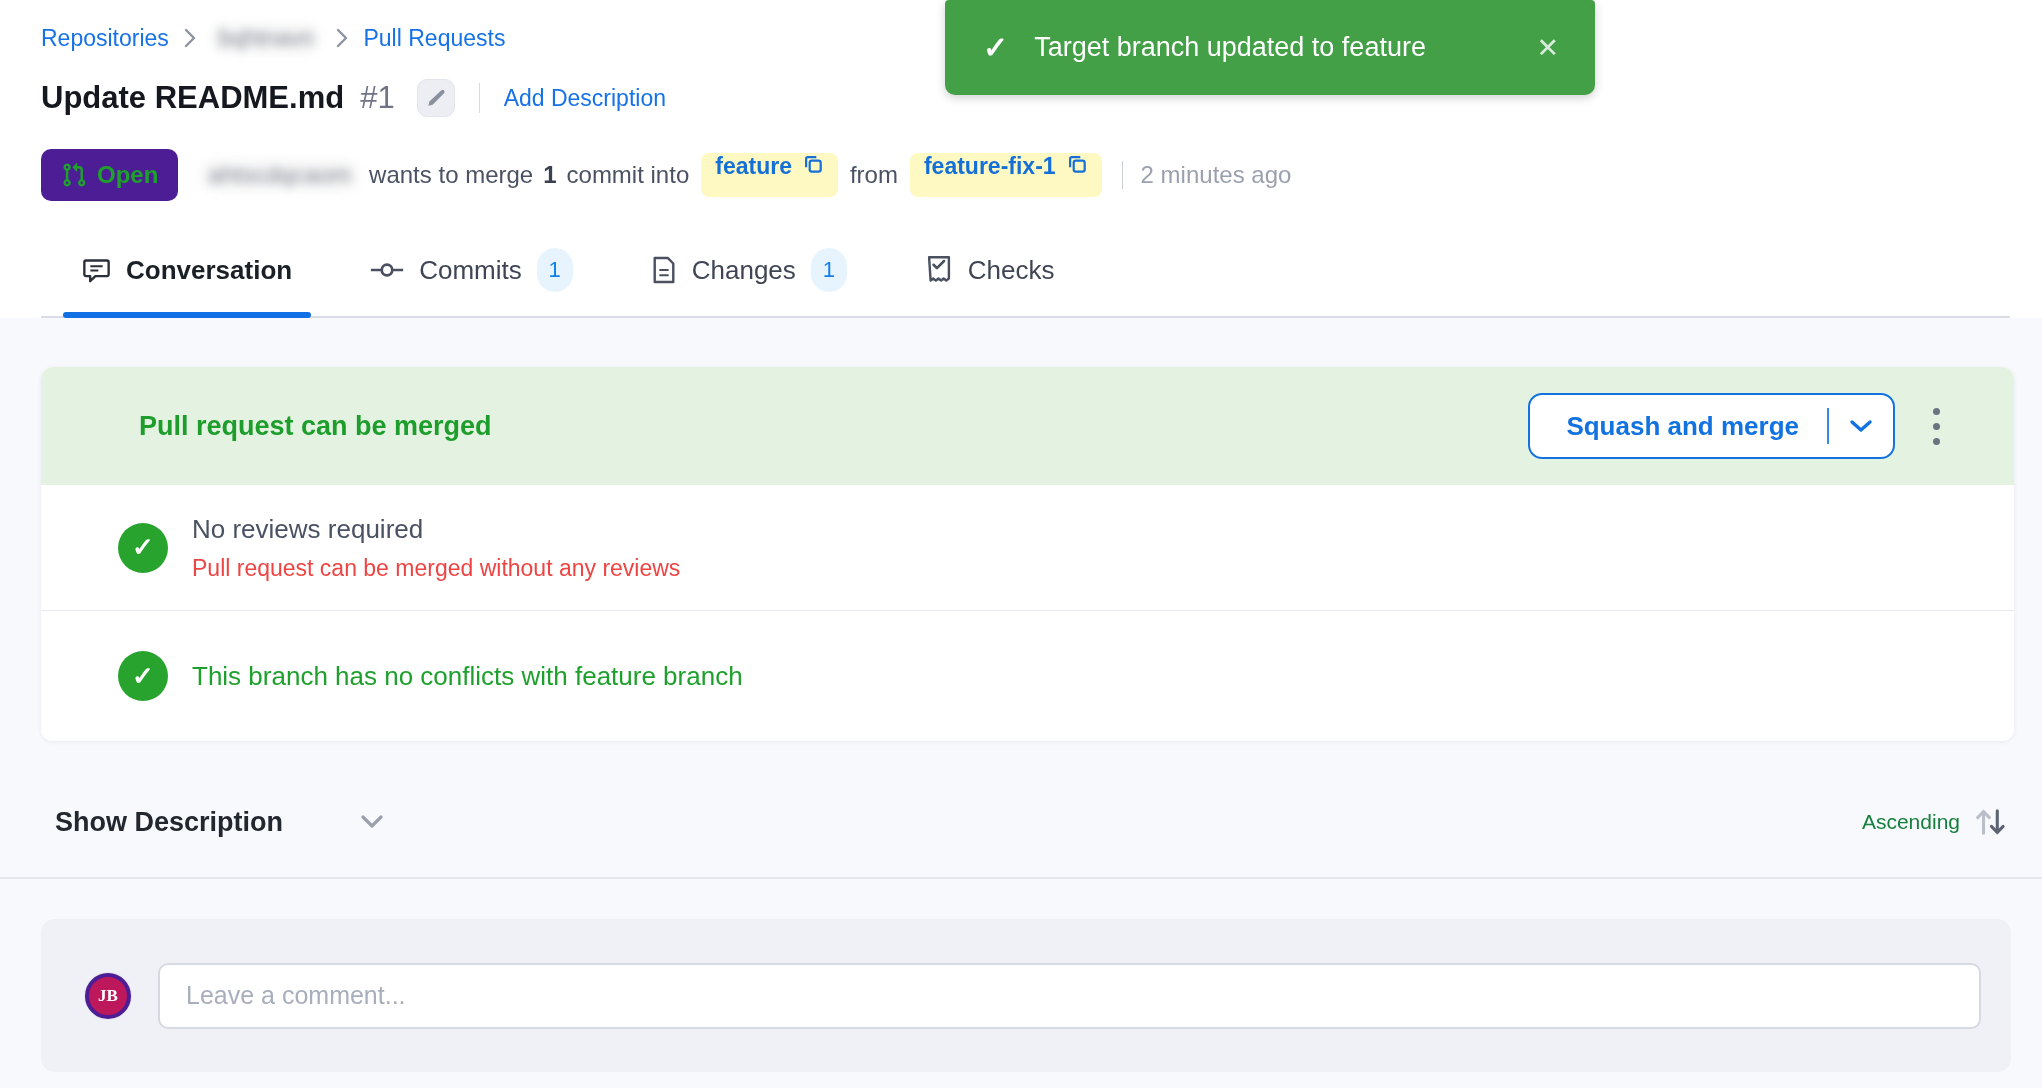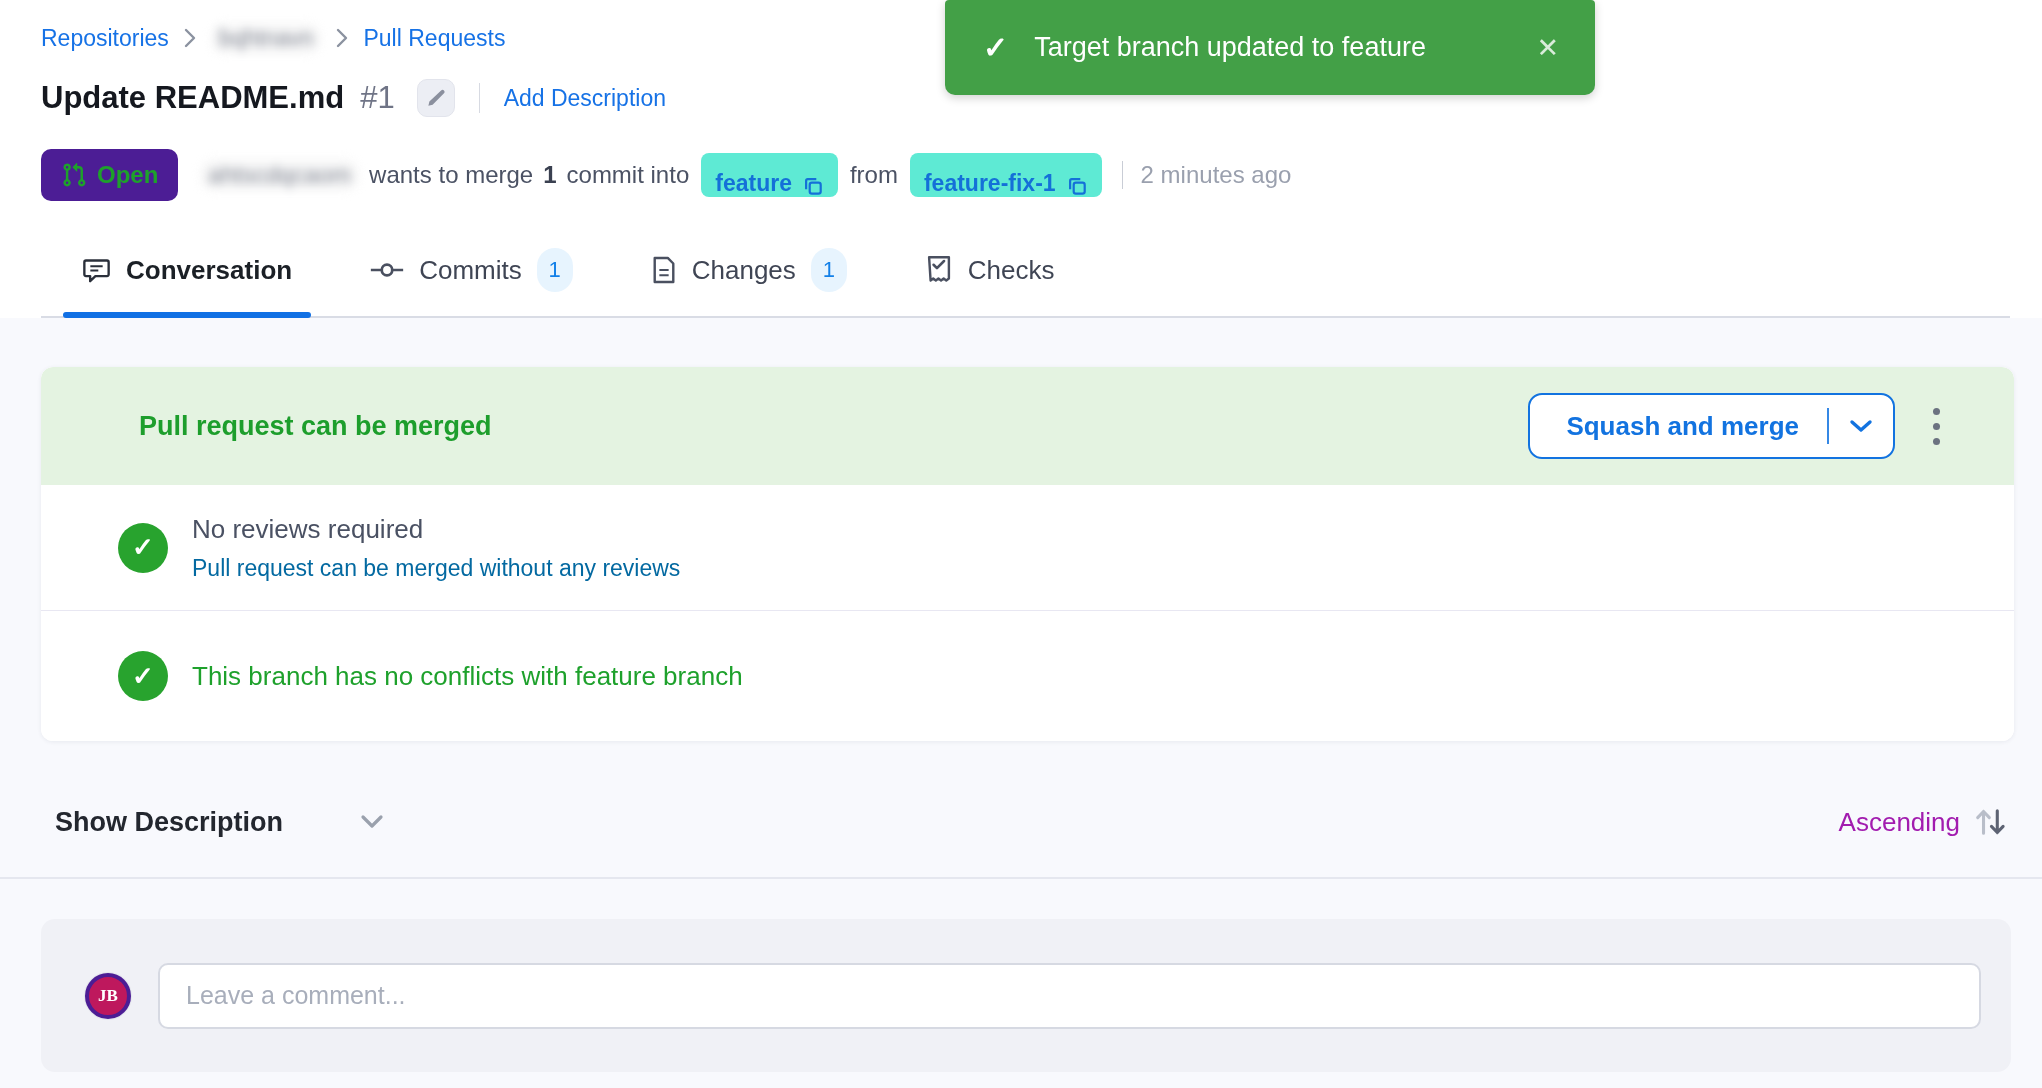--- a/index.html
+++ b/index.html
@@ -19,21 +19,21 @@
   .pr-number { font-size:31px; color:#6f7486; font-weight:500; margin-left:16px; }
   .edit-btn { width:38px; height:38px; background:#eceef4; border:1px solid #e2e4ec; border-radius:10px; margin-left:22px; display:flex; align-items:center; justify-content:center; cursor:pointer; }
   .title-divider { width:1px; height:30px; background:#d7dae2; margin:0 24px; }
   .add-desc { color:#1672e6; font-size:23px; cursor:pointer; }
 
   .meta-row { display:flex; align-items:center; margin-top:24px; height:54px; font-size:24px; color:#4b5264; }
   .status-badge { display:flex; align-items:center; gap:10px; background:#4c1d95; color:#1ea12b; font-weight:bold; font-size:24px; height:52px; padding:0 20px; border-radius:10px; }
   .meta-author { margin-left:22px; }
   .meta-text { margin-left:10px; }
   .meta-bold { font-weight:bold; color:#3a4050; }
-  .branch-pill { display:inline-flex; align-items:flex-end; gap:10px; background:#5eead4; border-radius:8px; height:44px; padding:0 14px; margin:0 12px; color:#1470d8; font-weight:bold; font-size:23px; cursor:pointer; }
+  .branch-pill { display:inline-flex; align-items:flex-start; gap:10px; background:#fef9c3; border-radius:8px; height:44px; padding:0 14px; margin:0 12px; color:#1470d8; font-weight:bold; font-size:23px; cursor:pointer; }
   .meta-divider { width:1px; height:28px; background:#c9cdd6; margin:0 18px 0 8px; }
   .meta-time { color:#9aa0ae; }
 
   
   .tabbar { display:flex; gap:40px; margin-top:46px; padding-left:22px; border-bottom:2px solid #d9dce5; }
   .tab { display:flex; align-items:center; gap:15px; padding:0 19px 24px 19px; font-size:26px; color:#3f4554; position:relative; cursor:pointer; }
   .tab.active { font-weight:bold; color:#1b2026; }
   .tab.active::after { content:""; position:absolute; left:0; right:0; bottom:-2px; height:6px; border-radius:4px; background:#1170e4; }
   .tab-count { background:#e7f4fe; color:#1380e8; font-size:22px; min-width:36px; height:44px; border-radius:22px; display:flex; align-items:center; justify-content:center; padding:0 8px; }
 
@@ -51,28 +51,28 @@
   .kebab { display:flex; flex-direction:column; gap:8px; padding:8px; cursor:pointer; }
   .kebab span { width:7px; height:7px; border-radius:50%; background:#6b7280; }
 
   .check-row { display:flex; align-items:center; padding:0 40px 0 77px; background:#fff; }
   .check-row + .check-row { border-top:1.5px solid #e8e7f2; }
   .row-1 { height:125px; }
   .row-2 { height:131px; }
   .check-circle { width:50px; height:50px; border-radius:50%; background:#28a32e; color:#fff; display:flex; align-items:center; justify-content:center; font-size:26px; font-weight:bold; flex:none; }
   .check-texts { margin-left:24px; }
   .check-title { font-size:26px; color:#4a5163; }
-  .check-sub { font-size:23px; color:#0369a1; margin-top:10px; }
+  .check-sub { font-size:23px; color:#ef4444; margin-top:10px; }
   .check-title.green { color:#1ea12c; }
 
   .filter-row { display:flex; align-items:center; margin-top:56px; height:50px; padding:0 6px 0 14px; }
   .filter-label { font-size:27px; font-weight:bold; color:#23272f; cursor:pointer; }
   .filter-caret { margin-left:75px; display:flex; align-items:center; cursor:pointer; }
   .sort-group { margin-left:auto; display:flex; align-items:center; gap:12px; cursor:pointer; }
-  .sort-label { font-size:26px; color:#a21caf; }
+  .sort-label { font-size:21px; color:#15803d; }
 
   .section-divider { height:2px; background:#e5e7ef; margin:30px -28px 0 -41px; }
 
   .comment-card { width:1970px; height:153px; background:#f0f1f6; border-radius:14px; margin-top:40px; display:flex; align-items:center; padding:0 30px 0 44px; }
   .avatar { width:46px; height:46px; border-radius:50%; background:#be185d; border:4px solid #4c1d95; color:#fff; font-size:17px; font-weight:bold; display:flex; align-items:center; justify-content:center; flex:none; box-shadow:0 0 0 1px #e3e5ec;font-family:Liberation Serif, serif; }
   .comment-input { margin-left:27px; width:1824px; height:66px; background:#fff; border:2px solid #d6d9e2; border-radius:10px; font-size:25px; color:#3f4554; padding:0 26px; font-family:"Liberation Sans", sans-serif; outline:none; }
   .comment-input::placeholder { color:#a8aebb; }
 
   
   .toast { position:absolute; left:945px; top:0; width:650px; height:95px; background:#43a047; border-radius:4px 4px 10px 10px; display:flex; align-items:center; padding:0 36px 0 38px; gap:26px; box-shadow:0 3px 10px rgba(0,0,0,.18); color:#fff; }

